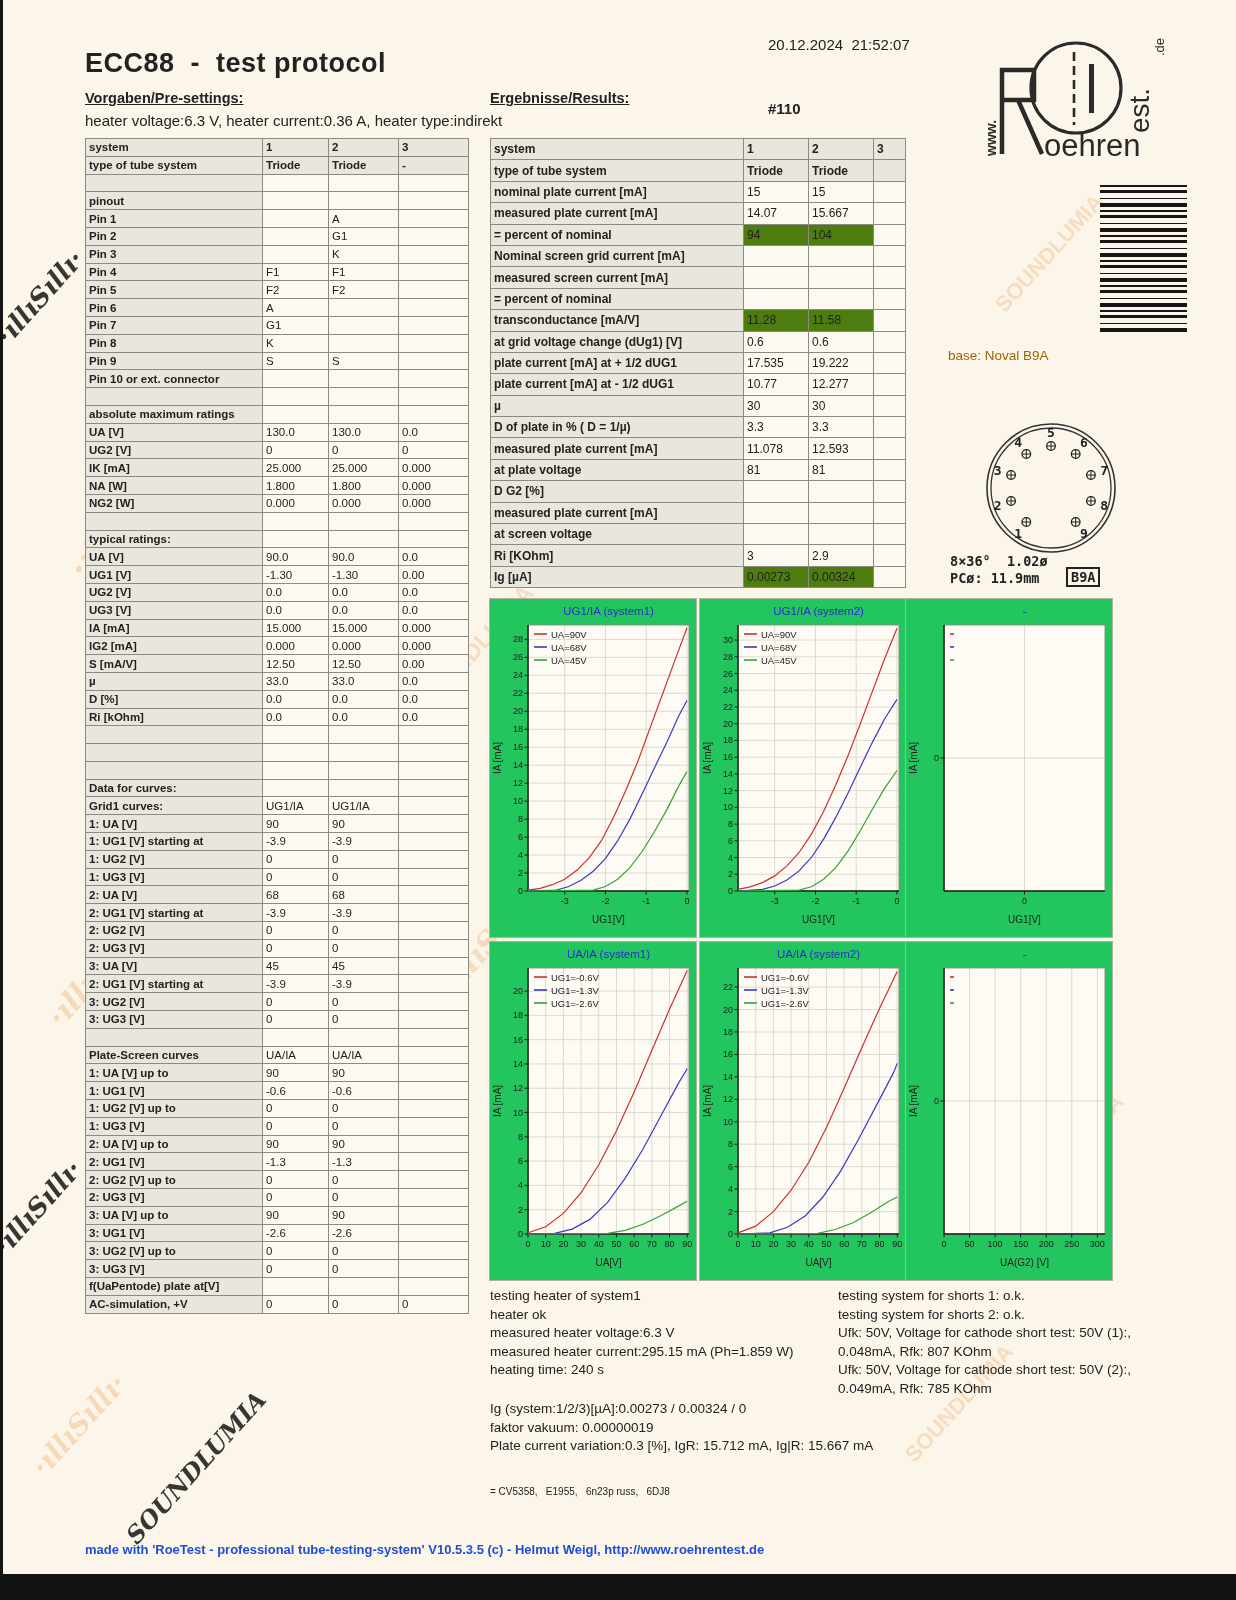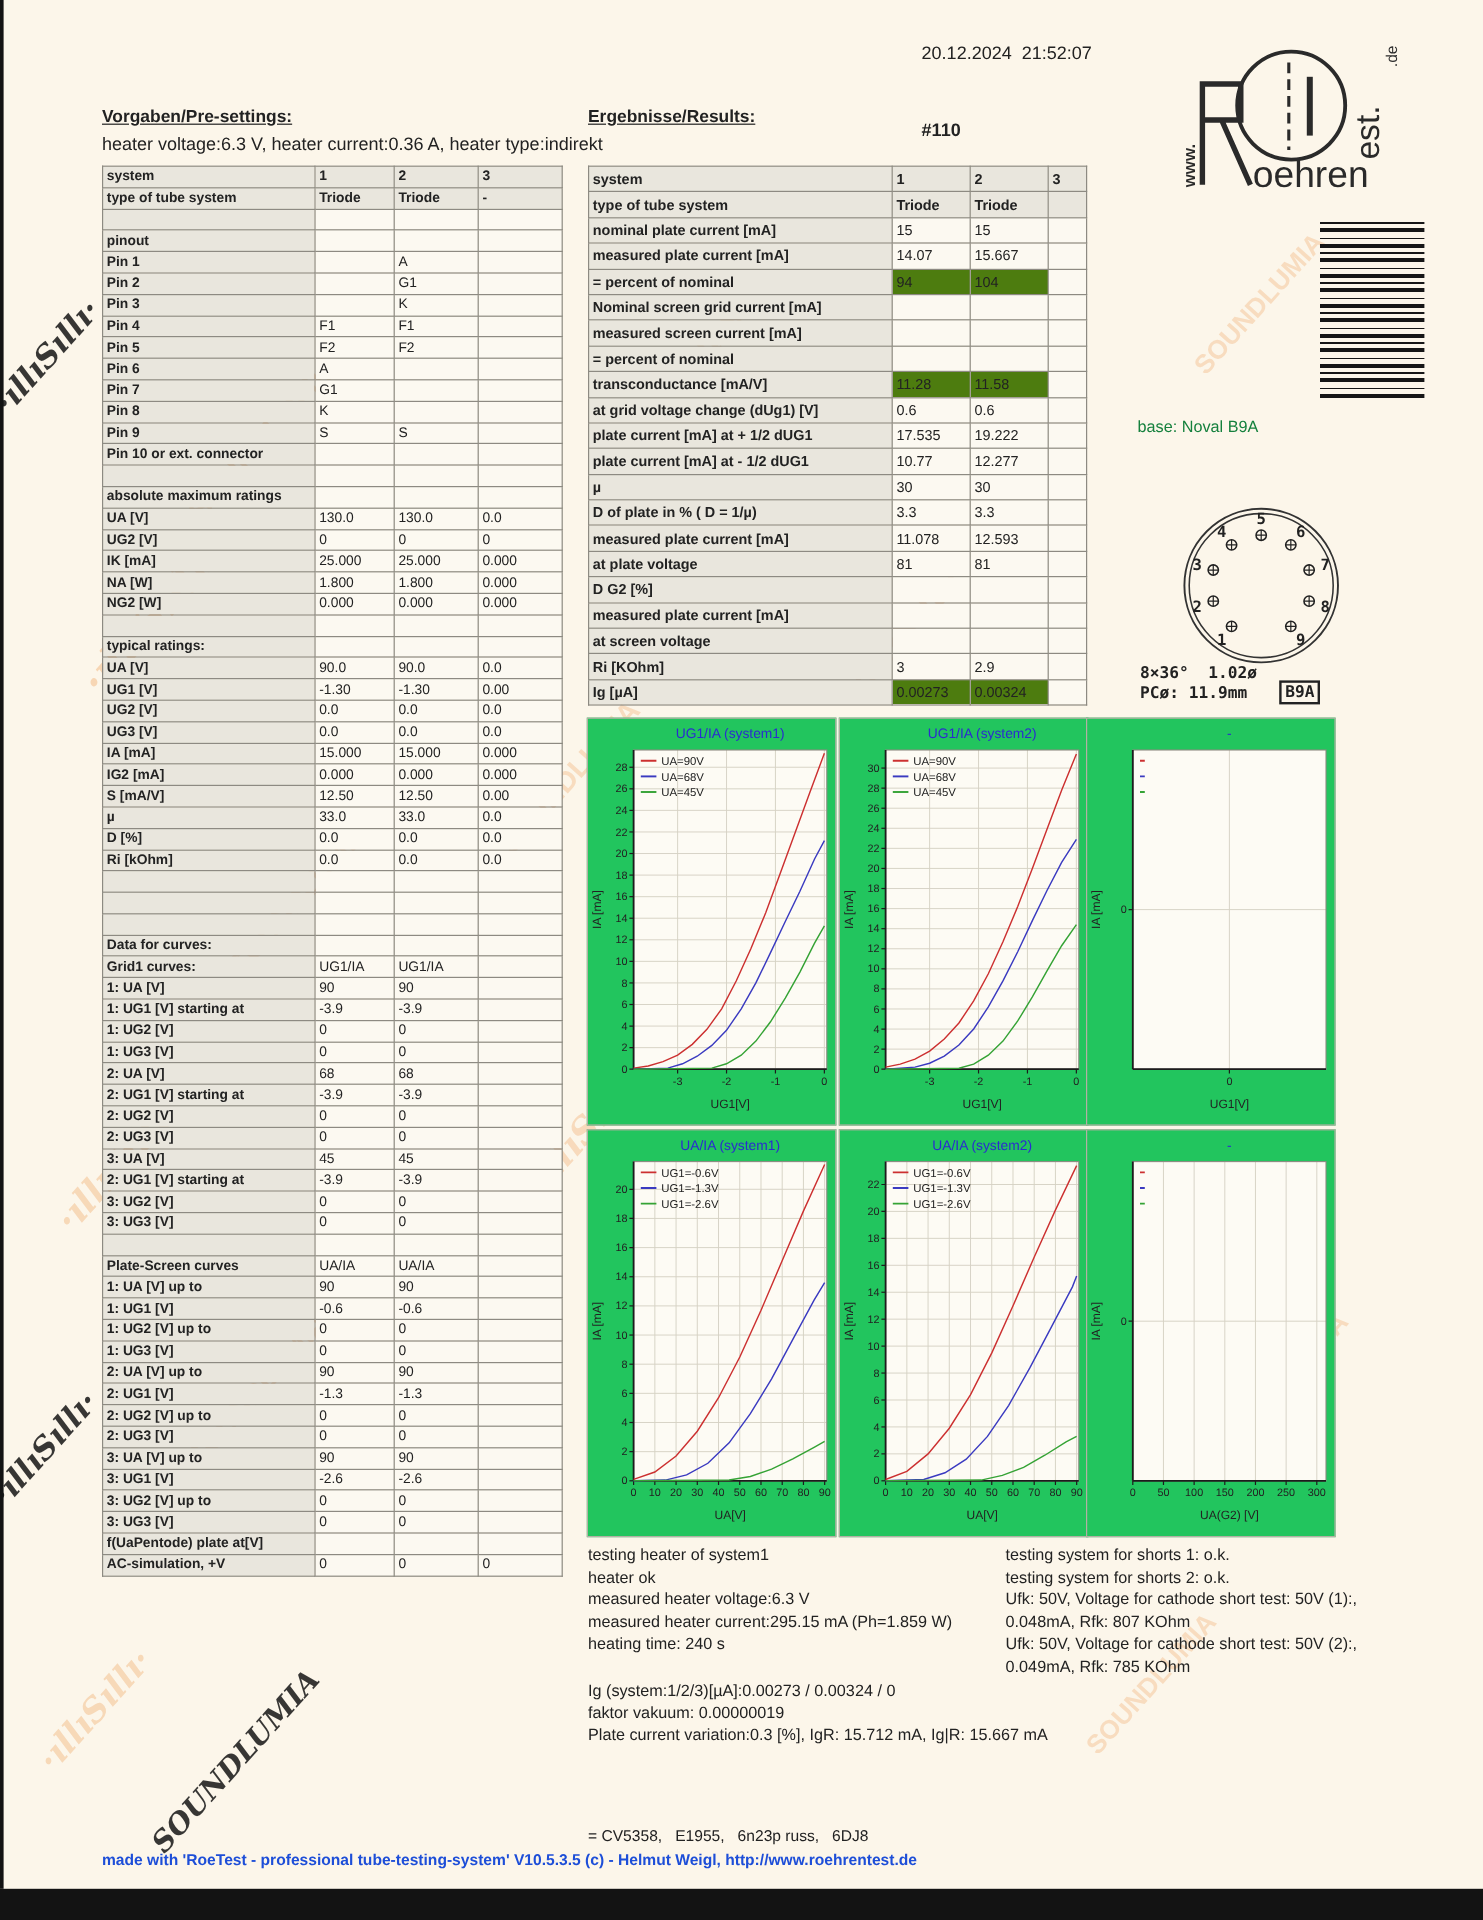--- a/index.html
+++ b/index.html
@@ -17,26 +17,26 @@
   .dtable td{background:#fcf9f1;font-weight:normal;}
   .dtable tr.hdr td{background:#e9e6dd;font-weight:bold;}
   .dtable td.hl{background:#4d7c0f;}
   table.lt{font-size:11.5px;}
   .lt th,.lt td{height:16.8px;line-height:12px;}
   table.rt{font-size:12px;}
   .rt th,.rt td{height:20.4px;line-height:14px;}
   .chart{position:absolute;width:206px;height:338px;border:1px solid #b3b0a4;background:#22c55e;}
   .chart svg{width:100%;height:100%;display:block;}
   .note{font-size:13.5px;line-height:18.5px;white-space:pre;}
-  .equiv{font-size:13px;white-space:pre;margin-top:36px;}
+  .equiv{font-size:10px;white-space:pre;}
   .footer{color:#1d4ed8;font-weight:bold;font-size:13px;white-space:pre;}
   .mono{font-family:"DejaVu Sans Mono",monospace;font-weight:bold;font-size:13.5px;white-space:pre;}
   .b9abox{font-family:"DejaVu Sans Mono",monospace;font-weight:bold;font-size:13.5px;
           border:2px solid #222;padding:0 3px;display:inline-block;background:#fcf6ea;}
-  .baselabel{font-size:13.5px;color:#15803d;}
+  .baselabel{font-size:13.5px;color:#a16207;}
   .barcode{background:repeating-linear-gradient(180deg,#161616 0 2px,rgba(0,0,0,0) 2px 5px,
            #161616 5px 8px,rgba(0,0,0,0) 8px 13px,#161616 13px 14px,rgba(0,0,0,0) 14px 18px,
            #161616 18px 22px,rgba(0,0,0,0) 22px 25px);}
   .wm{position:absolute;white-space:nowrap;pointer-events:none;font-weight:bold;transform-origin:0 0;}
   .blackbar{background:#131313;}
 </style>
 </head>
 <body>
 
 <div class="page">
@@ -61,20 +61,21 @@
       <div class="wm" style="left: 900px; top: 1450px; font-size: 22px; color: rgba(236, 148, 70, 0.26); transform: rotate(-48deg);">SOUNDLUMIA</div>
       <div class="wm" style="left: 1192px; top: -14px; font-size: 30px; color: rgba(20, 20, 20, 0.85); transform: rotate(-48deg); font-family: &quot;DejaVu Serif&quot;, serif; font-style: italic;">·ıllıSıllı·</div>
       <div class="wm" style="left: -10px; top: 330px; font-size: 26px; color: rgba(20, 20, 20, 0.85); transform: rotate(-48deg); font-family: &quot;DejaVu Serif&quot;, serif; font-style: italic;">·ıllıSıllı·</div>
       <div class="wm" style="left: -12px; top: 1240px; font-size: 26px; color: rgba(20, 20, 20, 0.85); transform: rotate(-48deg); font-family: &quot;DejaVu Serif&quot;, serif; font-style: italic;">·ıllıSıllı·</div>
       <div class="wm" style="left: 120px; top: 1530px; font-size: 24px; color: rgba(20, 20, 20, 0.85); transform: rotate(-48deg); font-family: &quot;DejaVu Serif&quot;, serif; font-style: italic;">SOUNDLUMIA</div>
     </div>
 
   <div class="abs blackbar" style="left:0;top:0;width:3px;height:1574px;"></div>
   <div class="abs blackbar" style="left:0;top:1574px;width:1236px;height:26px;"></div>
 
+  <div class="abs title" style="left:85px;top:48px;">ECC88  -  test protocol</div>
   <div class="abs datetime" style="left:768px;top:36px;">20.12.2024  21:52:07</div>
   <div class="abs serial" style="left:768px;top:100px;">#110</div>
 
   <svg class="abs" style="left:986px;top:26px;" width="182" height="137" viewBox="0 0 182 137">
     <path d="M16 128 V44 H48 V74 H16 M32 74 L56 128" stroke="#2a2a2a" stroke-width="4.5" fill="none"></path>
     <circle cx="90" cy="62" r="45" stroke="#2a2a2a" stroke-width="3.2" fill="none"></circle>
     <line x1="88" y1="26" x2="88" y2="99" stroke="#2a2a2a" stroke-width="2.6" stroke-dasharray="9 5"></line>
     <rect x="103" y="38" width="5" height="49" fill="#2a2a2a"></rect>
     <text x="0" y="0" transform="translate(10,130) rotate(-90)" font-size="14" font-weight="bold" fill="#2a2a2a">www.</text>
     <text x="58" y="130" font-size="31" fill="#2a2a2a">oehren</text>

